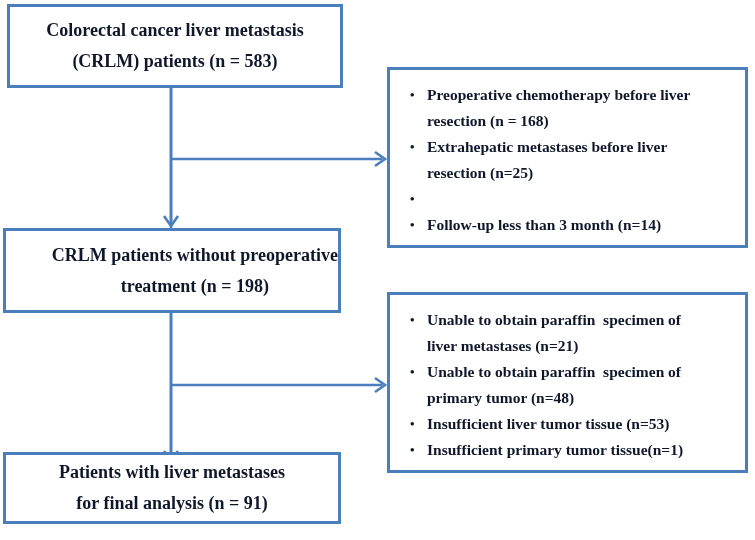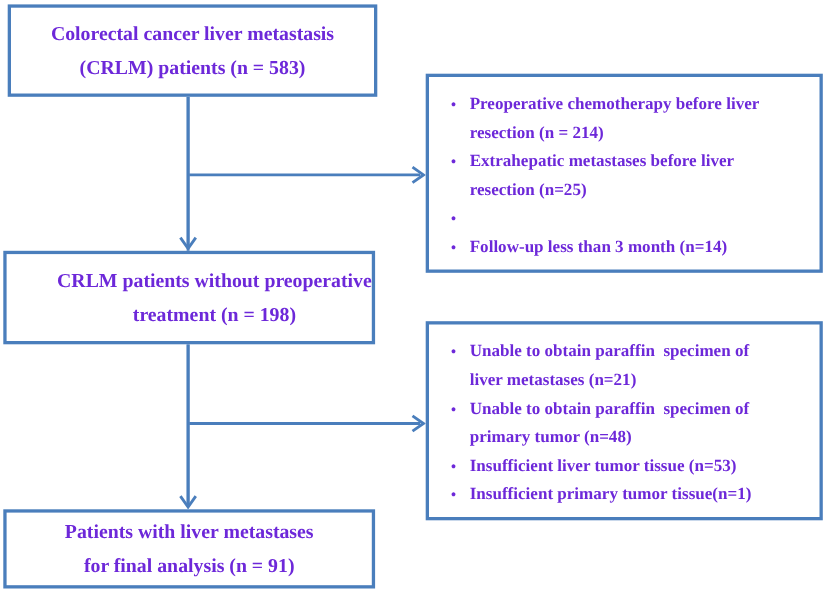--- a/index.html
+++ b/index.html
@@ -6,21 +6,21 @@
     margin: 0;
     padding: 0;
     background: #ffffff;
   }
   .canvas {
     position: relative;
     width: 755px;
     height: 540px;
     background: #ffffff;
     font-family: "Liberation Serif", "DejaVu Serif", serif;
-    color: #6d28d9;
+    color: #0f172a;
     overflow: hidden;
   }
   .connectors {
     position: absolute;
     left: 0;
     top: 0;
     width: 755px;
     height: 540px;
     pointer-events: none;
   }
@@ -35,21 +35,21 @@
     display: flex;
     align-items: center;
     justify-content: center;
     text-align: center;
     font-size: 18px;
     line-height: 31px;
     white-space: pre-line;
   }
   #box-initial { left: 7px;   top: 4px;   width: 336px; height: 84px; }
   #box-noprep  { left: 3px;   top: 228px; width: 338px; height: 85px; justify-content: flex-end; }
-  #box-final   { left: 3px;   top: 463px; width: 338px; height: 72px; }
+  #box-final   { left: 3px;   top: 452px; width: 338px; height: 72px; }
   .side-box {
     font-size: 15.5px;
     line-height: 26px;
     padding: 12px 6px 8px 20px;
   }
   #box-excl1 { left: 387px; top: 67px;  width: 361px; height: 181px; }
   #box-excl2 { left: 387px; top: 292px; width: 361px; height: 181px; }
   .bullet-item {
     display: flex;
     align-items: flex-start;
@@ -89,21 +89,21 @@
   <div class="box main-box" id="box-initial">
     <div>Colorectal cancer liver metastasis
 (CRLM) patients (n = 583)</div>
   </div>
 
   <div class="box side-box" id="box-excl1">
 
       <div class="bullet-item">
         <span class="bullet">•</span>
         <span class="bullet-text">Preoperative chemotherapy before liver
-resection (n = 214)</span>
+resection (n = 168)</span>
       </div>
 
       <div class="bullet-item">
         <span class="bullet">•</span>
         <span class="bullet-text">Extrahepatic metastases before liver
 resection (n=25)</span>
       </div>
 
       <div class="bullet-item">
         <span class="bullet">•</span>

